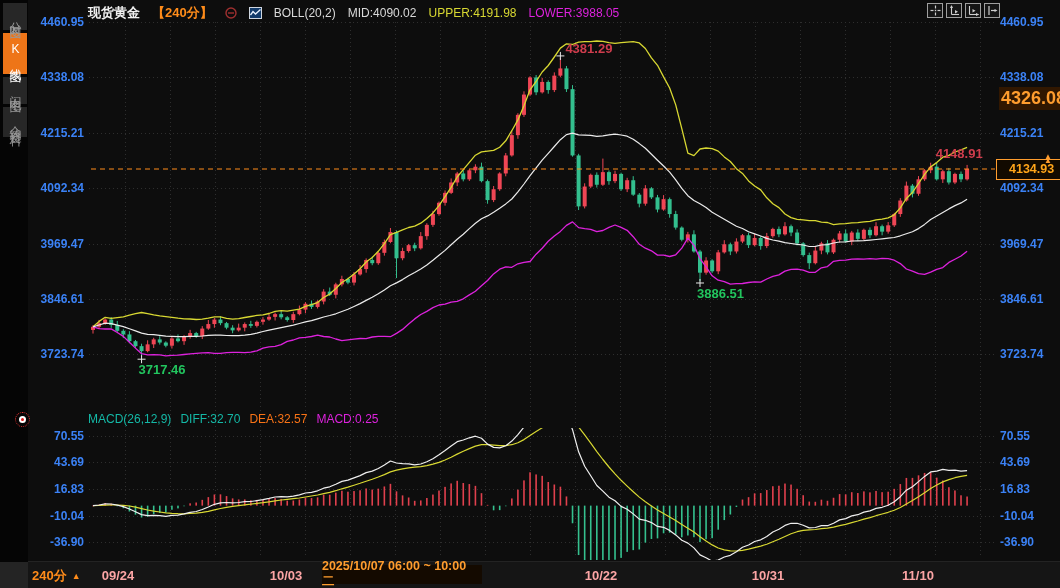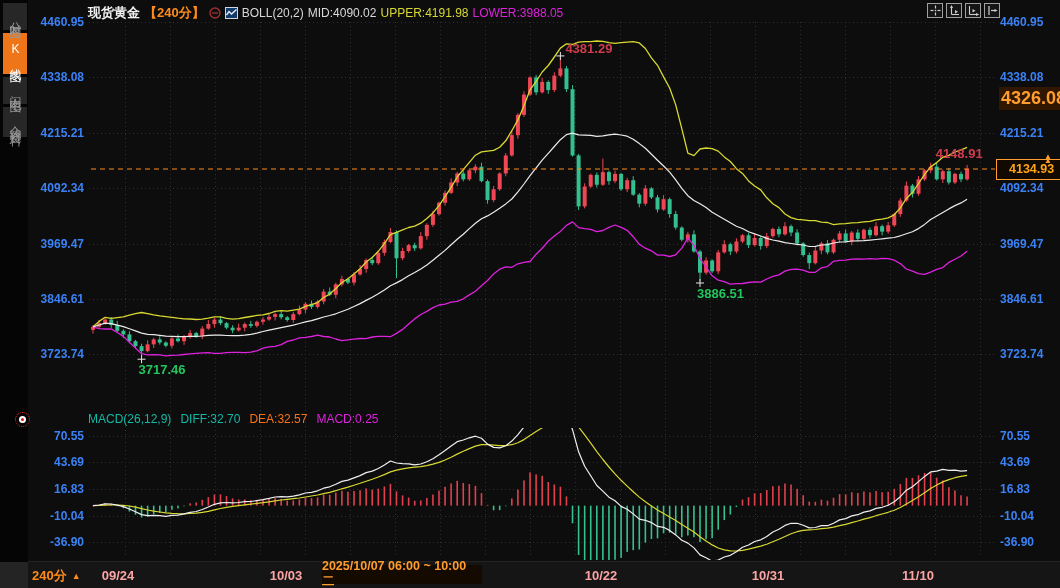--- a/index.html
+++ b/index.html
@@ -11,21 +11,21 @@
   .side-tab{writing-mode:vertical-rl;text-orientation:upright;width:24px;margin:0 0 3px 3px;background:#272727;
             color:#9a9a9a;font-size:12px;letter-spacing:3px;padding:9px 0;display:flex;align-items:center;justify-content:center;cursor:pointer;}
   .side-tab.active{background:#ee7518;color:#ffffff;}
   .live-dot{position:absolute;left:15px;top:412px;width:13px;height:13px;border:1px dotted #e03030;border-radius:50%;
             display:flex;align-items:center;justify-content:center;}
   .live-dot .ring{width:7px;height:7px;background:#fff;border-radius:50%;display:flex;align-items:center;justify-content:center;}
   .live-dot .core{width:3px;height:3px;background:#e01818;border-radius:50%;}
   .sidebar-footer{position:absolute;left:0;bottom:0;width:28px;height:26px;background:#242424;}
 
   
-  .chart-header{position:absolute;left:88px;top:5px;height:16px;display:flex;align-items:center;gap:4px;z-index:6;white-space:nowrap;}
+  .chart-header{position:absolute;left:88px;top:5px;height:16px;display:flex;align-items:center;gap:12px;z-index:6;white-space:nowrap;}
   .hdr-symbol{color:#f0f0f0;font-size:13px;font-weight:700;}
   .hdr-period{color:#ff8c1a;font-size:13px;font-weight:700;}
   .hdr-boll,.hdr-mid{color:#d9d9d9;font-size:12px;}
   .hdr-upper{color:#d8d832;font-size:12px;}
   .hdr-lower{color:#dd22dd;font-size:12px;}
   .icon-btn{display:inline-flex;align-items:center;justify-content:center;}
 
   
   .toolbar{position:absolute;left:927px;top:3px;display:flex;gap:3px;z-index:6;}
   .tool-btn{width:16px;height:15px;border:1px solid #9f9f9f;background:#151515;display:flex;align-items:center;justify-content:center;cursor:pointer;box-sizing:border-box;}

